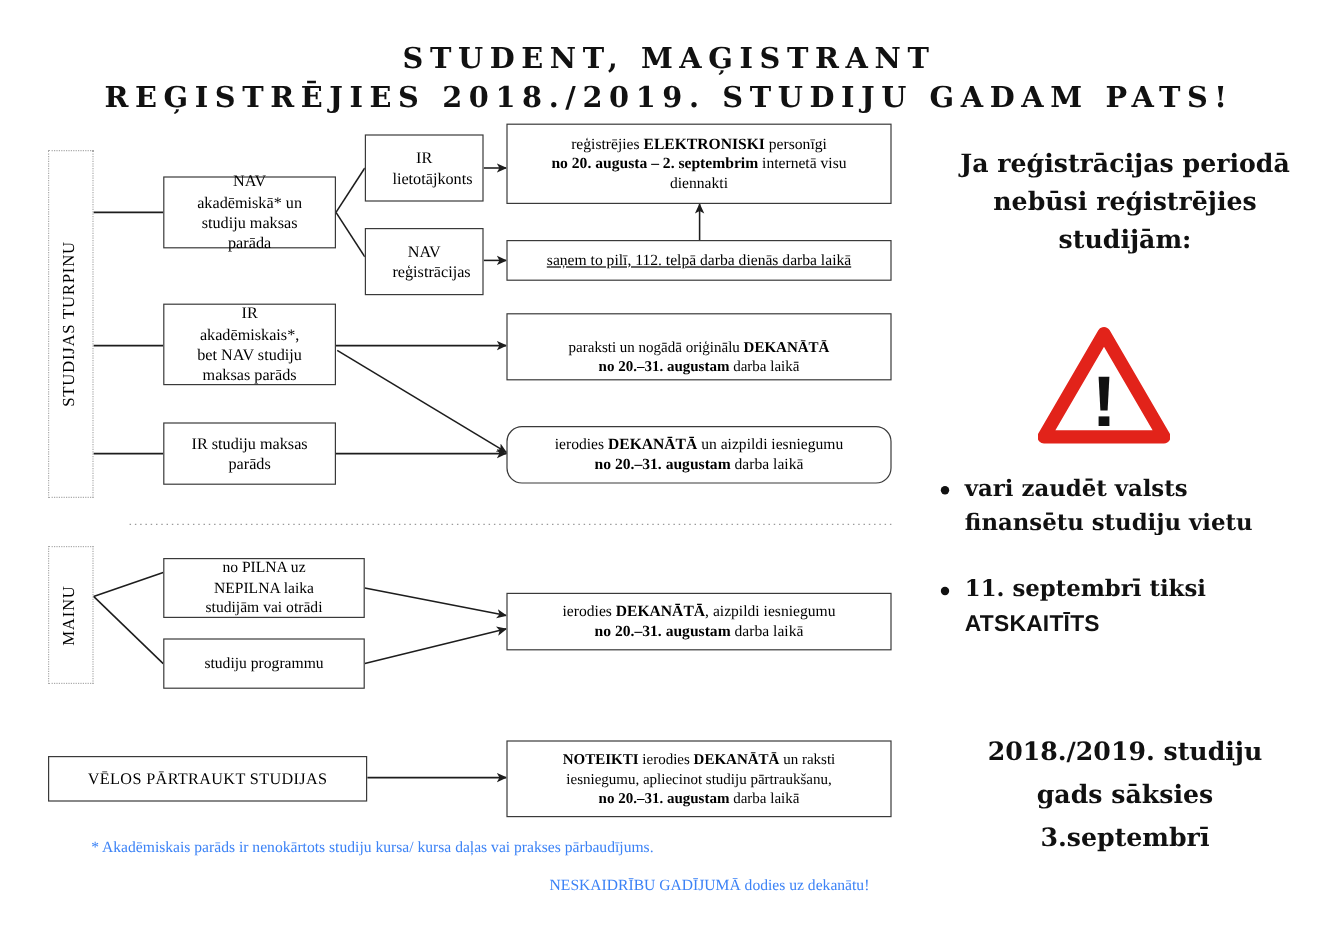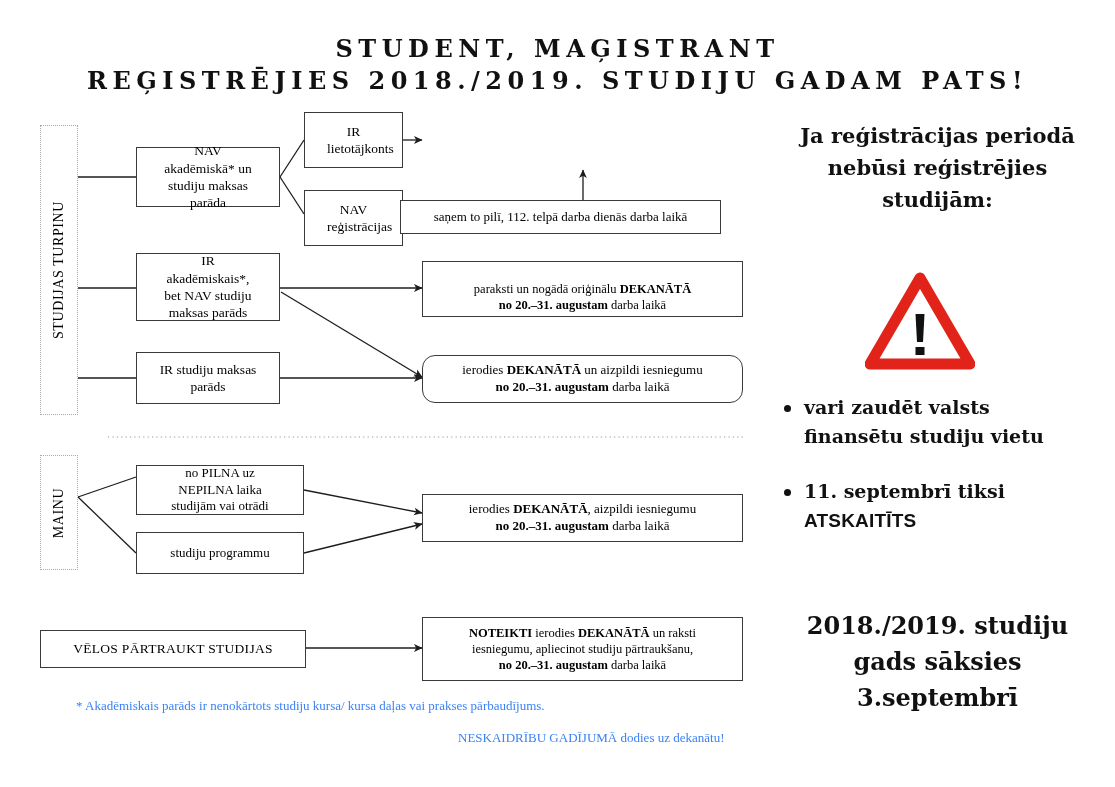--- a/index.html
+++ b/index.html
@@ -156,21 +156,21 @@
     letter-spacing: 0.2px;
   }
   .right-foot {
     position: absolute;
     left: 765px;
     top: 608px;
     width: 345px;
     text-align: center;
     font-family: "DejaVu Serif", "Liberation Serif", serif;
     font-weight: bold;
-    font-size: 24px;
+    font-size: 21px;
     line-height: 36px;
     color: #111;
   }
 </style>
 </head>
 <body>
 
 <div id="stage">
 
   <div class="title-block">
@@ -244,22 +244,28 @@
   </div>
 
   <div class="node cond" style="left:136px; top:253px; width:144px; height:68px;">
     <span class="txt">IR akadēmiskais*, bet NAV studiju maksas parāds</span>
   </div>
 
   <div class="node cond" style="left:136px; top:352px; width:144px; height:52px;">
     <span class="txt">IR studiju maksas parāds</span>
   </div>
 
-
-  <div class="node action-lg" style="left:400px; top:200px; width:321px; height:34px;">
+  <div class="node action-lg" style="left:422px; top:103px; width:321px; height:67px;">
+    <span class="txt">
+      <span>reģistrējies </span><b>ELEKTRONISKI</b><span> personīgi</span><br>
+      <b>no 20. augusta – 2. septembrim</b><span> internetā visu diennakti</span>
+    </span>
+  </div>
+
+  <div class="node action-lg" style="left:422px; top:200px; width:321px; height:34px;text-decoration:underline;">
     <span class="txt">saņem to pilī, 112. telpā darba dienās darba laikā</span>
   </div>
 
   <div class="node action" style="left:422px; top:261px; width:321px; height:56px;">
     <span class="txt">
       <br>
       <span>paraksti un nogādā oriģinālu </span><b>DEKANĀTĀ</b><br>
       <b>no 20.–31. augustam</b><span> darba laikā</span>
     </span>
   </div>

